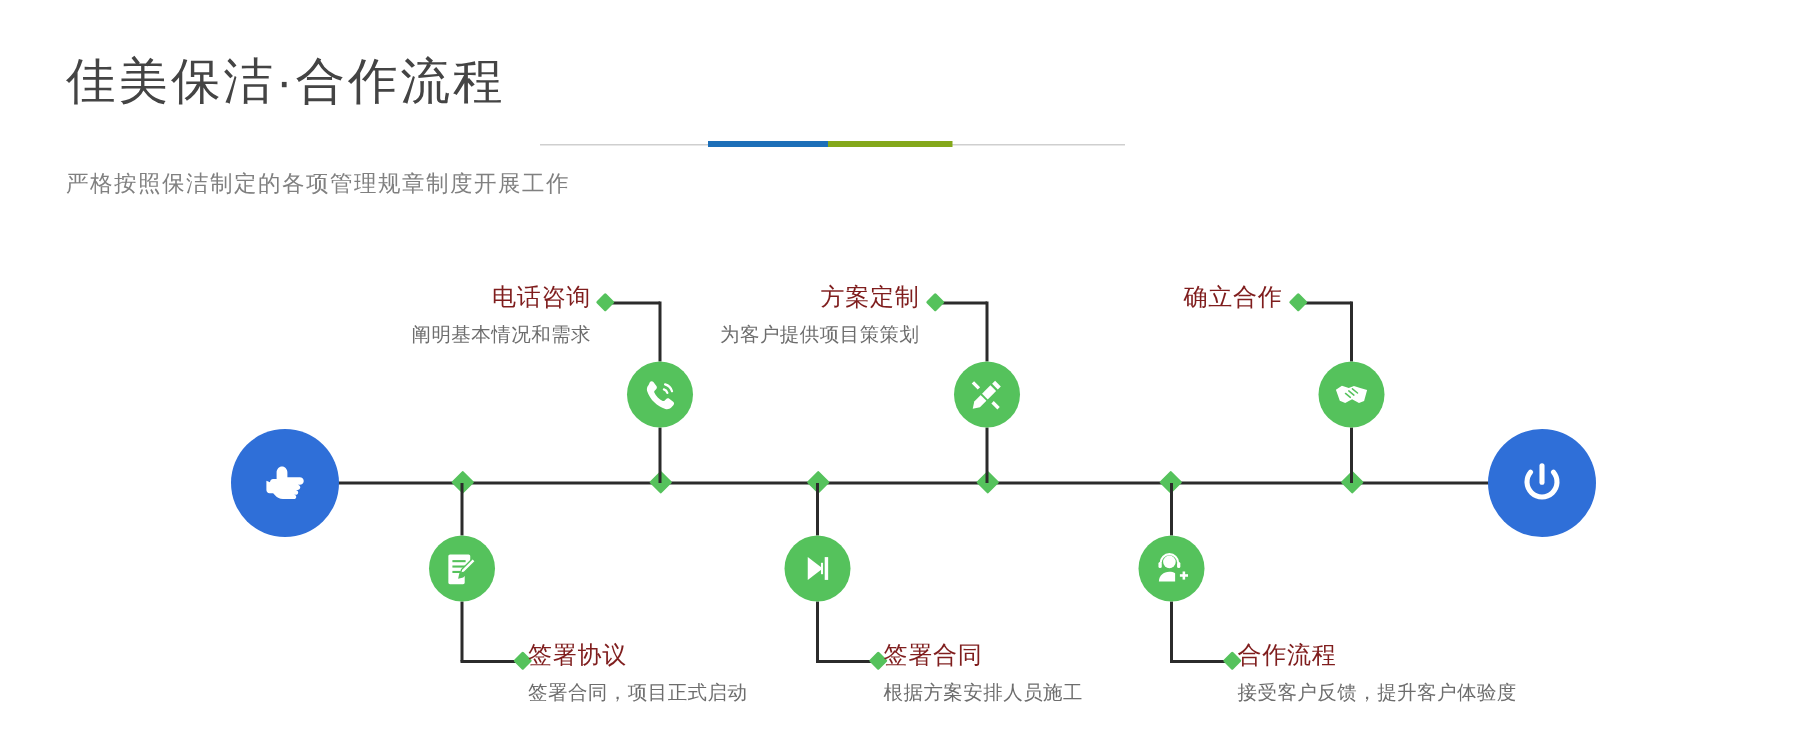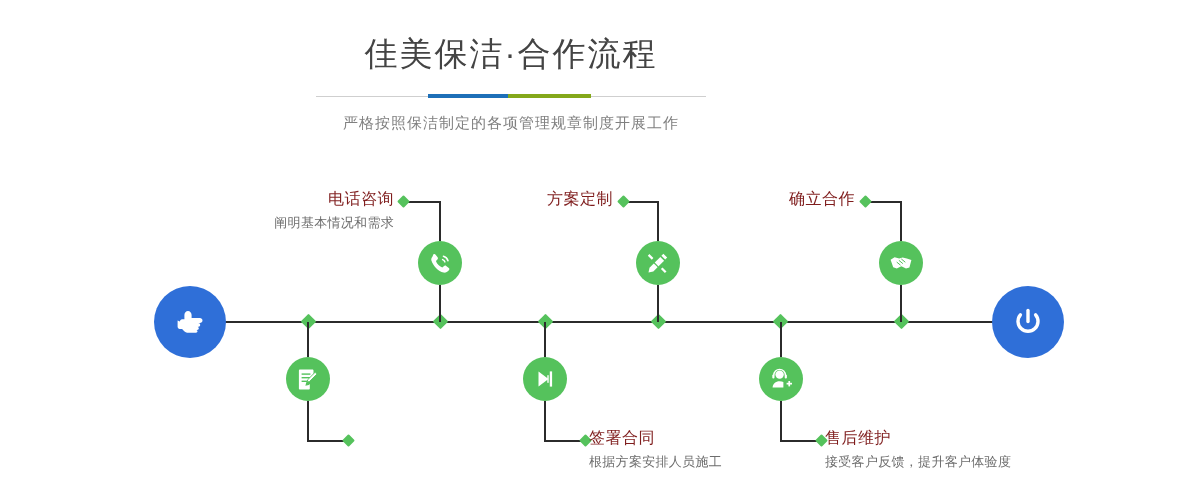--- a/index.html
+++ b/index.html
@@ -19,21 +19,22 @@
     overflow: hidden;
     background: #ffffff;
   }
 
   
   .header {
     position: absolute;
     left: 0;
     top: 34px;
     width: 1022px;
-    text-align: center;
+    text-align: left;
+    padding-left: 44px;
   }
   .page-title {
     font-size: 33px;
     line-height: 40px;
     letter-spacing: 2px;
     color: #444444;
     font-weight: normal;
     margin: 0;
   }
   .divider-wrap {
@@ -235,38 +236,43 @@
       <span>
         <svg width="26" height="26" viewBox="0 0 26 26">
           <path d="M5 3.6h12.4c.6 0 1.1.5 1.1 1.1v4.4l-7.3 7.3-.8 3.4 3.4-.8 1-1v4.4c0 .6-.5 1.1-1.1 1.1H5c-.6 0-1.1-.5-1.1-1.1V4.7c0-.6.5-1.1 1.1-1.1z" fill="#ffffff"></path>
           <rect x="6.6" y="7.4" width="8.8" height="1.4" fill="#55c25c"></rect>
           <rect x="6.6" y="11" width="8.8" height="1.4" fill="#55c25c"></rect>
           <rect x="6.6" y="14.6" width="5.6" height="1.4" fill="#55c25c"></rect>
           <path d="M20.1 6.3l1.8 1.8-7.4 7.4-2.4.6.6-2.4 7.4-7.4z" fill="#ffffff" stroke="#55c25c" stroke-width="0.9"></path>
         </svg>
       </span>
     </div>
+    <div class="label bottom" style="left:352px; top:427px;">
+      <div class="lbl-title">签署协议</div>
+      <div class="lbl-desc">签署合同，项目正式启动</div>
+    </div>
 
     <div class="connector-v" style="left:657px; top:201px; height:40px;"></div>
     <div class="connector-h" style="left:624px; top:201px; width:34px;"></div>
     <div class="diamond" style="left:619px; top:197px;"></div>
     <div class="connector-v" style="left:657px; top:285px; height:37px;"></div>
     <div class="step-node" style="left:636px; top:241px;">
       <span>
         <svg width="26" height="26" viewBox="0 0 26 26">
           <path d="M18.4 3.8l3.8 3.8-2 2-3.8-3.8 2-2z" fill="#ffffff"></path>
           <path d="M15.3 6.9l3.8 3.8L8.3 21.5l-4.8 1 1-4.8L15.3 6.9z" fill="#ffffff"></path>
           <path d="M4.4 4.1l4 4-1.6 1.6-4-4 1.6-1.6z" fill="#ffffff"></path>
           <path d="M8.8 12.5l4.6 4.6" stroke="#55c25c" stroke-width="1.2" fill="none"></path>
           <path d="M17.5 17.4l4 4-1.6 1.6-4-4 1.6-1.6z" fill="#ffffff"></path>
         </svg>
       </span>
     </div>
     <div class="label top" style="left:353px; top:188px;">
       <div class="lbl-title">方案定制</div>
+      <div class="lbl-desc">为客户提供项目策策划</div>
     </div>
 
     <div class="connector-v" style="left:544px; top:322px; height:35px;"></div>
     <div class="connector-v" style="left:544px; top:401px; height:40px;"></div>
     <div class="connector-h" style="left:544px; top:440px; width:40px;"></div>
     <div class="diamond" style="left:581px; top:436px;"></div>
     <div class="step-node" style="left:523px; top:357px;">
       <span>
         <svg width="26" height="26" viewBox="0 0 26 26">
           <path d="M6.5 5.4l10 7.6-10 7.6V5.4z" fill="#ffffff"></path>
@@ -307,18 +313,18 @@
           <path d="M4.6 21.6c0-3.8 3.1-6.4 7-6.4 1.4 0 2.7.3 3.8.9v5.5H4.6z" fill="#ffffff"></path>
           <path d="M5.8 9.2a5.8 5.8 0 0 1 11.6 0" stroke="#ffffff" stroke-width="1.4" fill="none"></path>
           <rect x="4.3" y="8.6" width="2.2" height="4" rx="1" fill="#ffffff"></rect>
           <rect x="16.7" y="8.6" width="2.2" height="4" rx="1" fill="#ffffff"></rect>
           <rect x="18.6" y="16.8" width="5.4" height="1.7" fill="#ffffff"></rect>
           <rect x="20.4" y="15" width="1.7" height="5.4" fill="#ffffff"></rect>
         </svg>
       </span>
     </div>
     <div class="label bottom" style="left:825px; top:427px;">
-      <div class="lbl-title">售后维护</div>
+      <div class="lbl-title">合作流程</div>
       <div class="lbl-desc">接受客户反馈，提升客户体验度</div>
     </div>
 
   </div>
 </div>
 
 </body></html>

